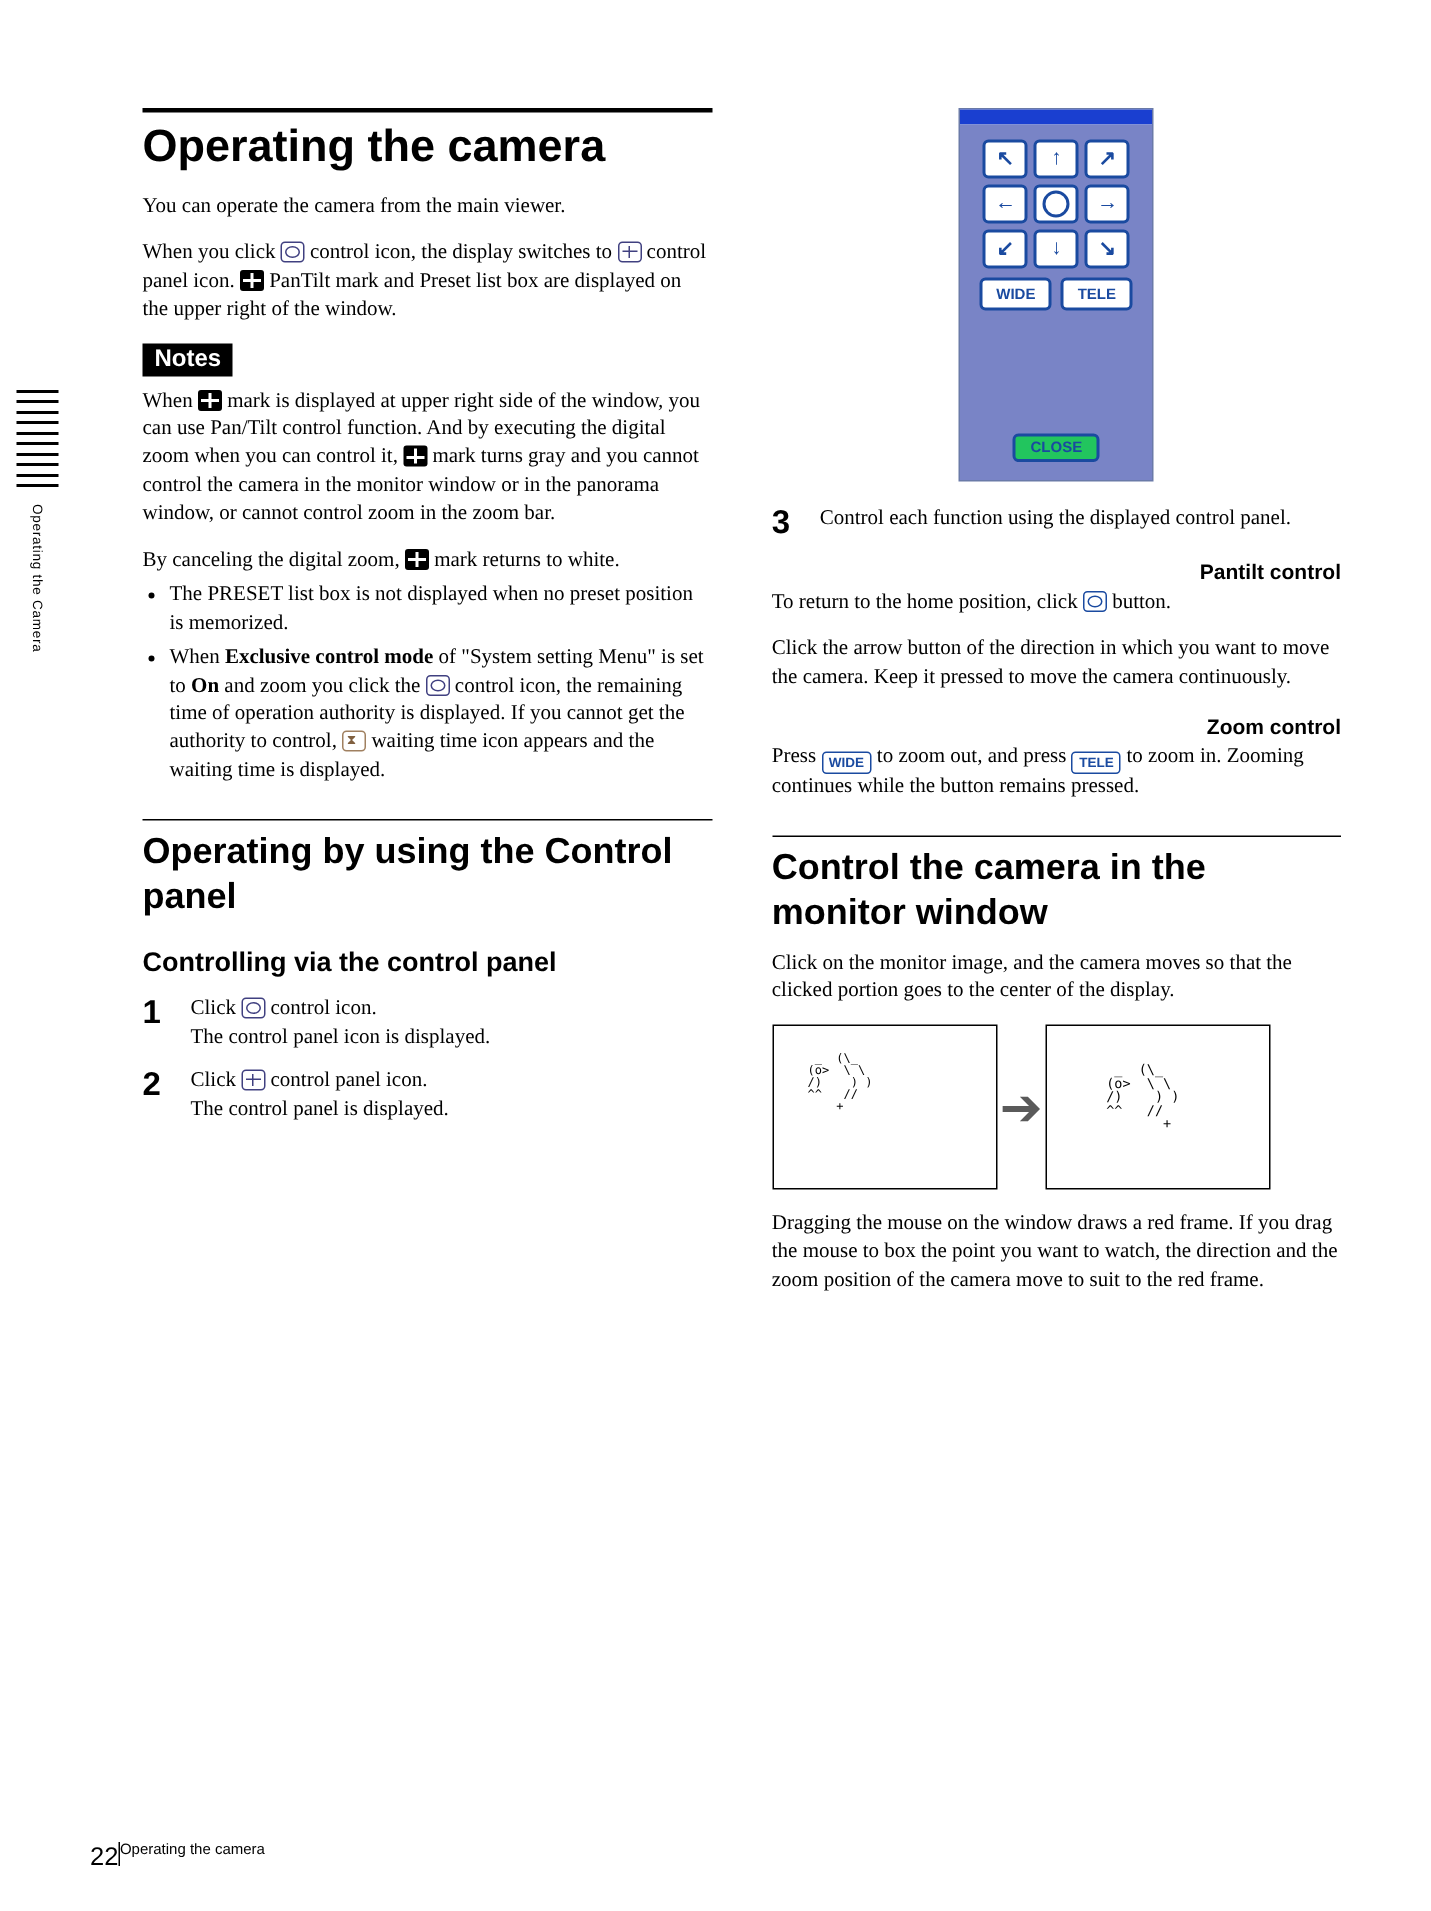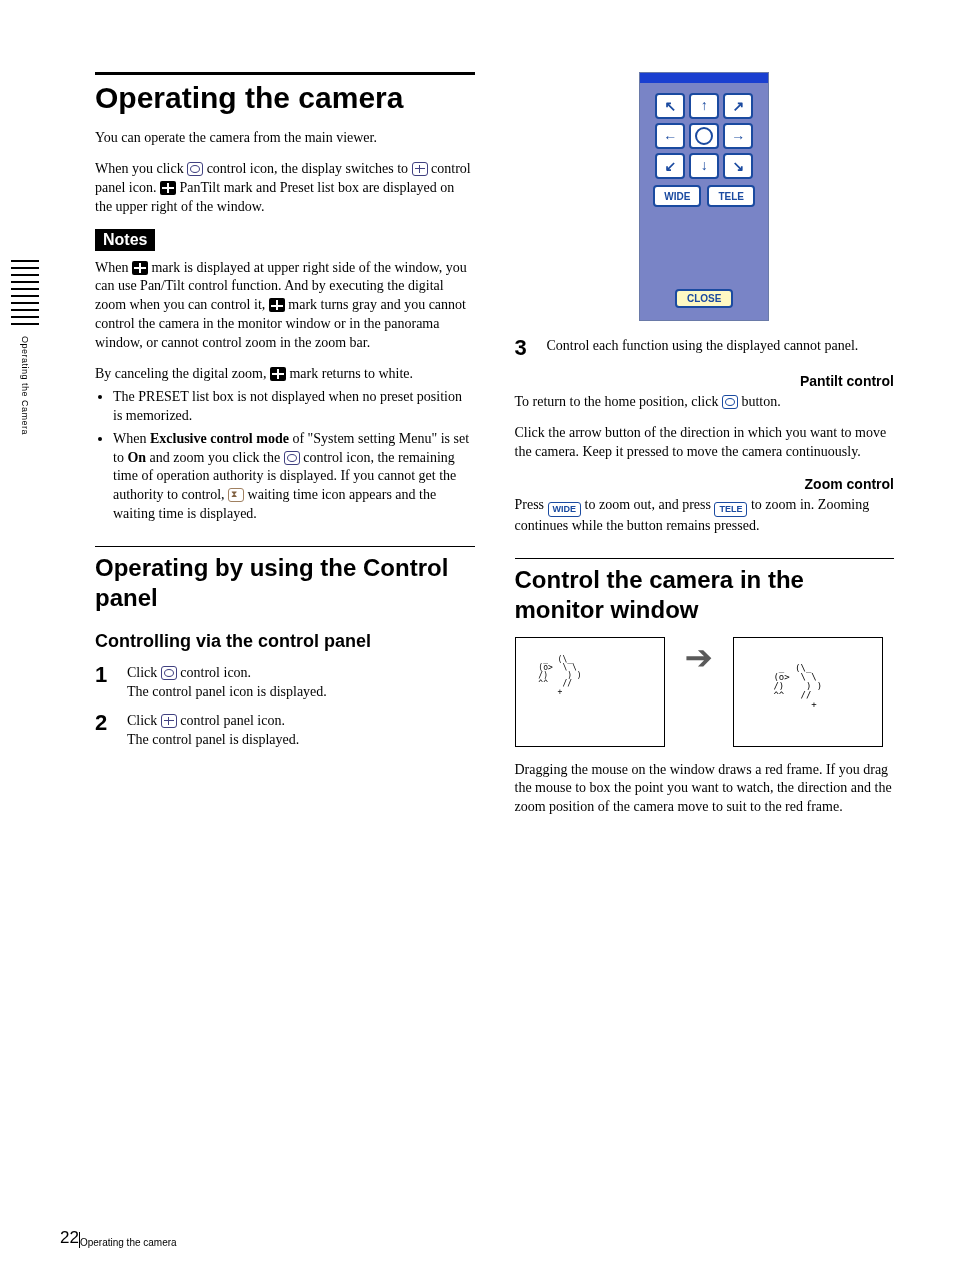--- a/index.html
+++ b/index.html
@@ -219,31 +219,32 @@
   .cp-zoom { display: flex; gap: 6px; }
   .cp-zoom .cp-btn {
     width: 48px; height: 22px;
     font-size: 10px;
     font-family: Arial, sans-serif;
   }
   .cp-gap { height: 70px; }
   .cp-close {
     border: 2px solid #1a4aa0;
     border-radius: 4px;
-    background: #fef9c3;
+    background: #22c55e;
     color: #1a4aa0;
     font-family: Arial, sans-serif;
     font-weight: 700;
     font-size: 10px;
     padding: 2px 10px;
   }
   
   .drag-illus {
     display: flex;
-    gap: 20px;
+    align-items: center;
+    gap: 2px;
     margin: 12px 0 14px;
   }
   .drag-box {
     width: 150px;
     height: 110px;
     border: 1px solid #000;
     position: relative;
   }
   .drag-arrow {
     font-size: 34px;
@@ -254,21 +255,21 @@
     font-size: 8px;
     white-space: pre;
     font-family: monospace;
     line-height: 1;
   }
   .footer {
     position: absolute;
     bottom: 26px;
     left: 60px;
     display: flex;
-    align-items: flex-end;
+    align-items: flex-start;
   }
   .page-num { font-size: 17px; font-family: Arial, sans-serif; }
   .foot-rule {
     border-left: 1px solid #000;
     height: 16px;
   }
   .foot-text { font-size: 10px; font-family: Arial, sans-serif; }
   b, strong { font-weight: 700; }
   .nowrap { white-space: nowrap; }
 </style>
@@ -373,21 +374,21 @@
           <div class="cp-btn">WIDE</div>
           <div class="cp-btn">TELE</div>
         </div>
         <div class="cp-gap"></div>
         <div class="cp-close">CLOSE</div>
       </div>
     </div>
 
     <div class="step">
       <div class="step-num">3</div>
-      <div class="step-body">Control each function using the displayed cannot panel.</div>
+      <div class="step-body">Control each function using the displayed control panel.</div>
     </div>
 
     <h4>Pantilt control</h4>
     <p>
       <span>To return to the home position, click </span>
       <span class="icon icon-home"></span>
       <span> button.</span>
     </p>
     <p style="margin-bottom:2px;">Click the arrow button of the direction in which you want to move the camera. Keep it pressed to move the camera continuously.</p>
 
@@ -395,20 +396,21 @@
     <p>
       <span>Press </span>
       <span class="btn-mini nowrap">WIDE</span>
       <span> to zoom out, and press </span>
       <span class="btn-mini nowrap">TELE</span>
       <span> to zoom in. Zooming continues while the button remains pressed.</span>
     </p>
 
     <div class="sec-rule"></div>
     <h2>Control the camera in the monitor window</h2>
+    <p>Click on the monitor image, and the camera moves so that the clicked portion goes to the center of the display.</p>
 
     <div class="drag-illus">
       <div class="drag-box">
         <div class="bird" style="left:18px; top:18px;">  _  (\_  
  (o&gt;  \ \ 
  /)    ) )
  ^^   //  
      +</div>
       </div>
       <div class="drag-arrow">➔</div>

